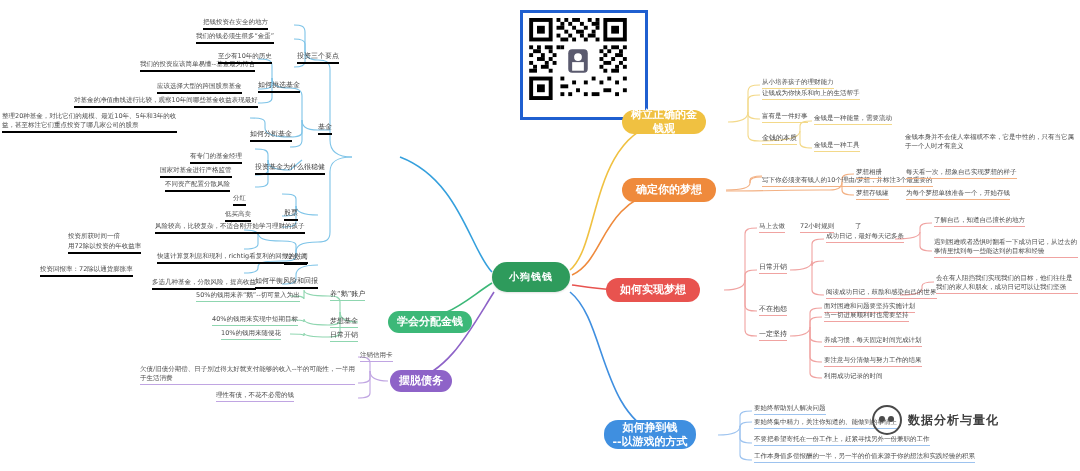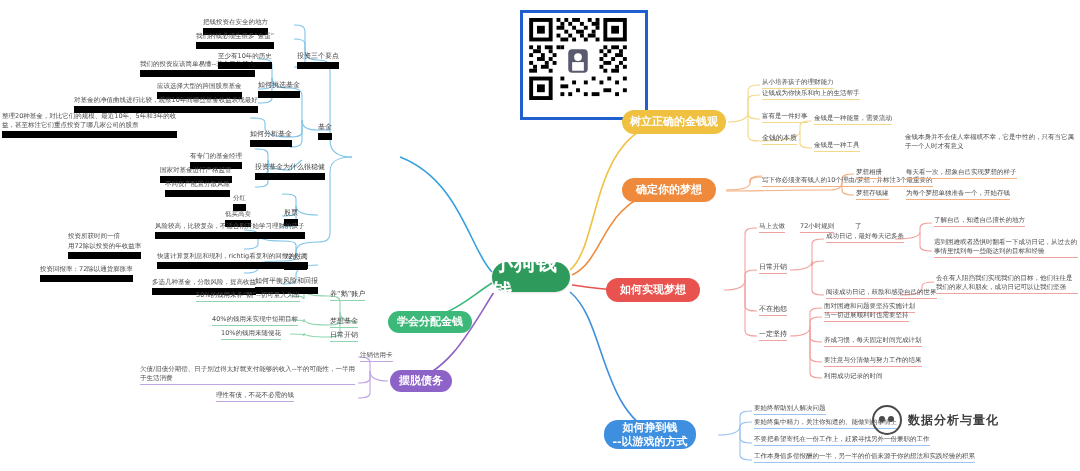--- a/index.html
+++ b/index.html
@@ -6,21 +6,21 @@
   body{width:1080px;height:471px;position:relative;overflow:hidden;
        font-family:"DejaVu Sans","Liberation Sans",sans-serif;color:#3a3a3a;}
   #canvas{position:absolute;left:0;top:0;width:1080px;height:471px;}
   svg.links{position:absolute;left:0;top:0;width:1080px;height:471px;pointer-events:none;}
 
   .node{position:absolute;box-sizing:border-box;}
 
   
   .root{
     background:#2e9b5c;color:#fff;border-radius:22px;
-    font-size:21px;font-weight:bold;letter-spacing:1px;
+    font-size:10px;font-weight:bold;letter-spacing:1px;
     display:flex;align-items:center;justify-content:center;
     box-shadow:0 1px 2px rgba(0,0,0,.12);
   }
 
   
   .pill{
     color:#fff;border-radius:14px;font-size:11px;font-weight:bold;
     display:flex;flex-direction:column;align-items:center;justify-content:center;
     line-height:1.25;text-align:center;padding:3px 8px;
   }
@@ -31,21 +31,21 @@
   .pill.orange{background:#ef8a3c;justify-content:center;}
   .pill.red{background:#e8534f;}
   .pill.blue2{background:#3f8fe0;}
 
   
   .leaf{
     position:absolute;font-size:6.5px;line-height:1.35;white-space:nowrap;
     color:#4b4b4b;padding-bottom:1px;
   }
   .leaf.wrap{white-space:normal;}
-  .leaf.b  {border-bottom:7px solid #000000;}
+  .leaf.b  {border-bottom:2px solid #000000;}
   .leaf.y  {border-bottom:1px solid #f3d98a;}
   .leaf.o  {border-bottom:1px solid #f3b184;}
   .leaf.r  {border-bottom:1px solid #f0a3a1;}
   .leaf.b2 {border-bottom:1px solid #9dc3ef;}
   .leaf.g  {border-bottom:1px solid #8fd6b0;}
   .leaf.p  {border-bottom:1px solid #c0a5e2;}
   .leaf.none{border-bottom:none;}
   .leaf.mid{font-size:7px;color:#444;}
 
   
@@ -270,21 +270,21 @@
 
 
   <div class="node pill green" style="left:388px;top:311px;width:84px;height:22px;">
     <span>学会分配金钱</span>
   </div>
 
   <div class="node pill purple" style="left:390px;top:370px;width:62px;height:22px;">
     <span>摆脱债务</span>
   </div>
 
-  <div class="node pill yellow" style="left:622px;top:110px;width:104px;height:24px;">
+  <div class="node pill yellow" style="left:622px;top:110px;width:84px;height:24px;">
     <span>树立正确的金钱观</span>
   </div>
 
   <div class="node pill orange" style="left:622px;top:178px;width:94px;height:24px;">
     <span>确定你的梦想</span>
   </div>
 
   <div class="node pill red" style="left:606px;top:278px;width:94px;height:24px;">
     <span>如何实现梦想</span>
   </div>

